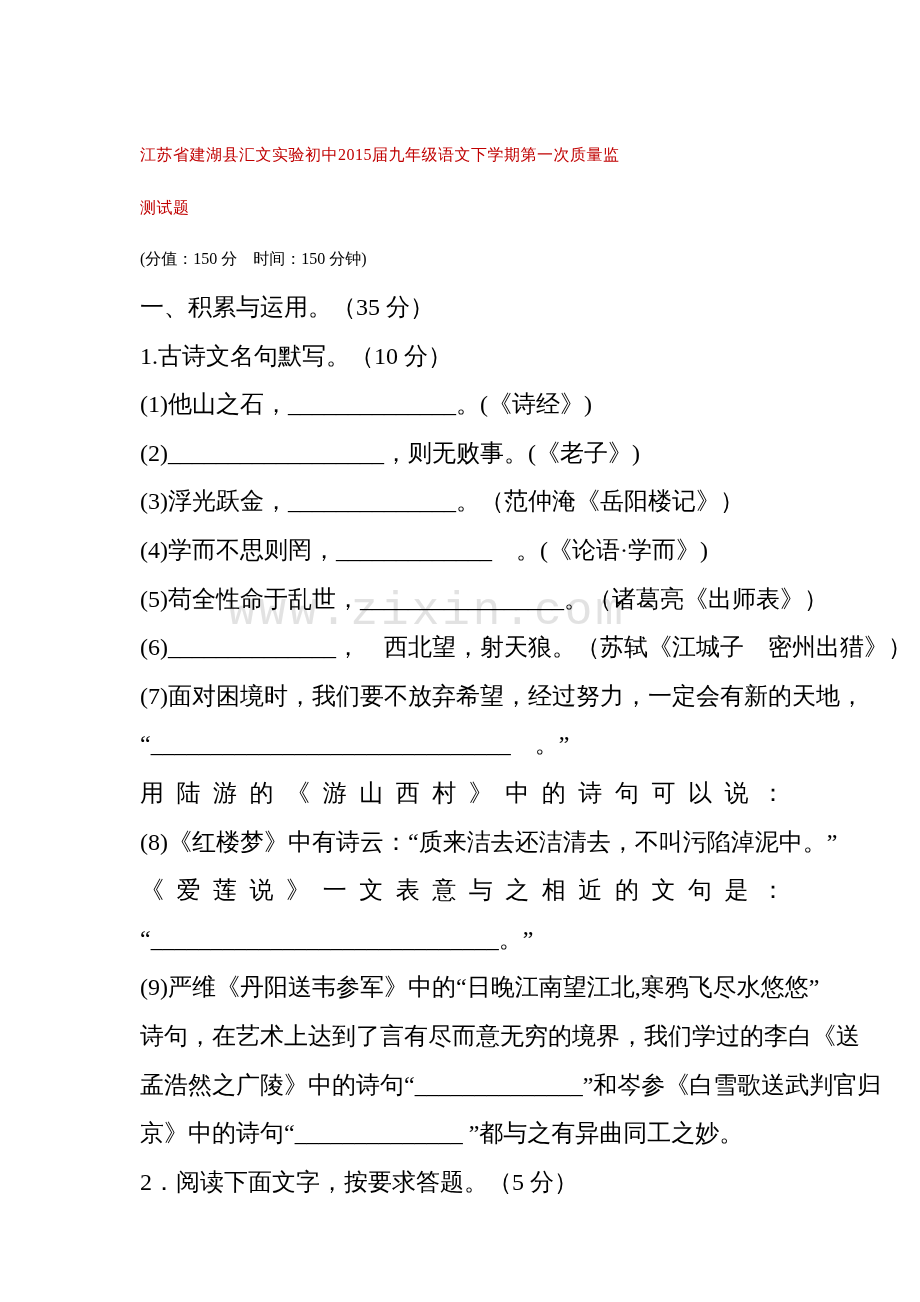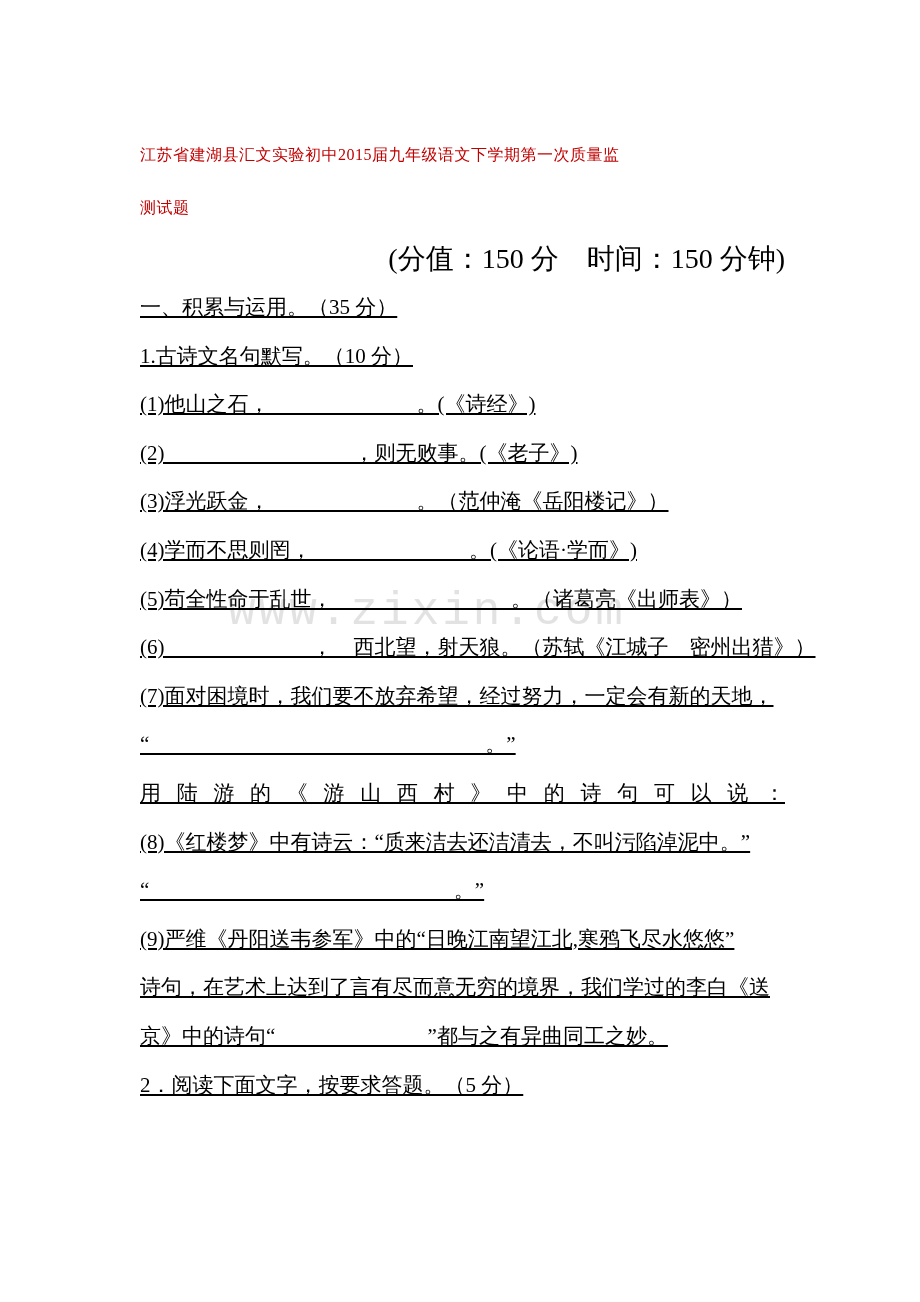--- a/index.html
+++ b/index.html
@@ -37,30 +37,29 @@
   }
   .title-line {
     color: #c00000;
     font-weight: normal;
     font-size: 16px;
     line-height: 53px;
     letter-spacing: 0.5px;
     white-space: nowrap;
   }
   .meta-line {
-    font-size: 28px;
+    font-size: 16px;
     line-height: 49px;
-    text-align: right;
+    text-align: left;
     white-space: nowrap;
   }
   .doc-line {
-    font-size: 21px;
+    font-size: 24px;
     line-height: 48.6px;
     white-space: nowrap;
-    text-decoration: underline;
   }
   .doc-line.justify {
     white-space: normal;
     text-align: justify;
     text-align-last: justify;
     text-justify: inter-character;
   }
 </style>
 </head>
 <body>
@@ -81,20 +80,22 @@
     <div class="doc-line">(1)他山之石，______________。(《诗经》)</div>
     <div class="doc-line">(2)__________________，则无败事。(《老子》)</div>
     <div class="doc-line">(3)浮光跃金，______________。（范仲淹《岳阳楼记》）</div>
     <div class="doc-line">(4)学而不思则罔，_____________　。(《论语·学而》)</div>
     <div class="doc-line">(5)苟全性命于乱世，_________________。（诸葛亮《出师表》）</div>
     <div class="doc-line">(6)______________，　西北望，射天狼。（苏轼《江城子　密州出猎》）</div>
     <div class="doc-line">(7)面对困境时，我们要不放弃希望，经过努力，一定会有新的天地，</div>
     <div class="doc-line">“______________________________　。”</div>
     <div class="doc-line justify">用 陆 游 的 《 游 山 西 村 》 中 的 诗 句 可 以 说 ：</div>
     <div class="doc-line">(8)《红楼梦》中有诗云：“质来洁去还洁清去，不叫污陷淖泥中。”</div>
+    <div class="doc-line justify">《 爱 莲 说 》 一 文 表 意 与 之 相 近 的 文 句 是 ：</div>
     <div class="doc-line">“_____________________________。”</div>
     <div class="doc-line">(9)严维《丹阳送韦参军》中的“日晚江南望江北,寒鸦飞尽水悠悠”</div>
     <div class="doc-line">诗句，在艺术上达到了言有尽而意无穷的境界，我们学过的李白《送</div>
+    <div class="doc-line">孟浩然之广陵》中的诗句“______________”和岑参《白雪歌送武判官归</div>
     <div class="doc-line">京》中的诗句“______________ ”都与之有异曲同工之妙。</div>
     <div class="doc-line">2．阅读下面文字，按要求答题。（5 分）</div>
 
   </div>
 </div>
 
 </body></html>

